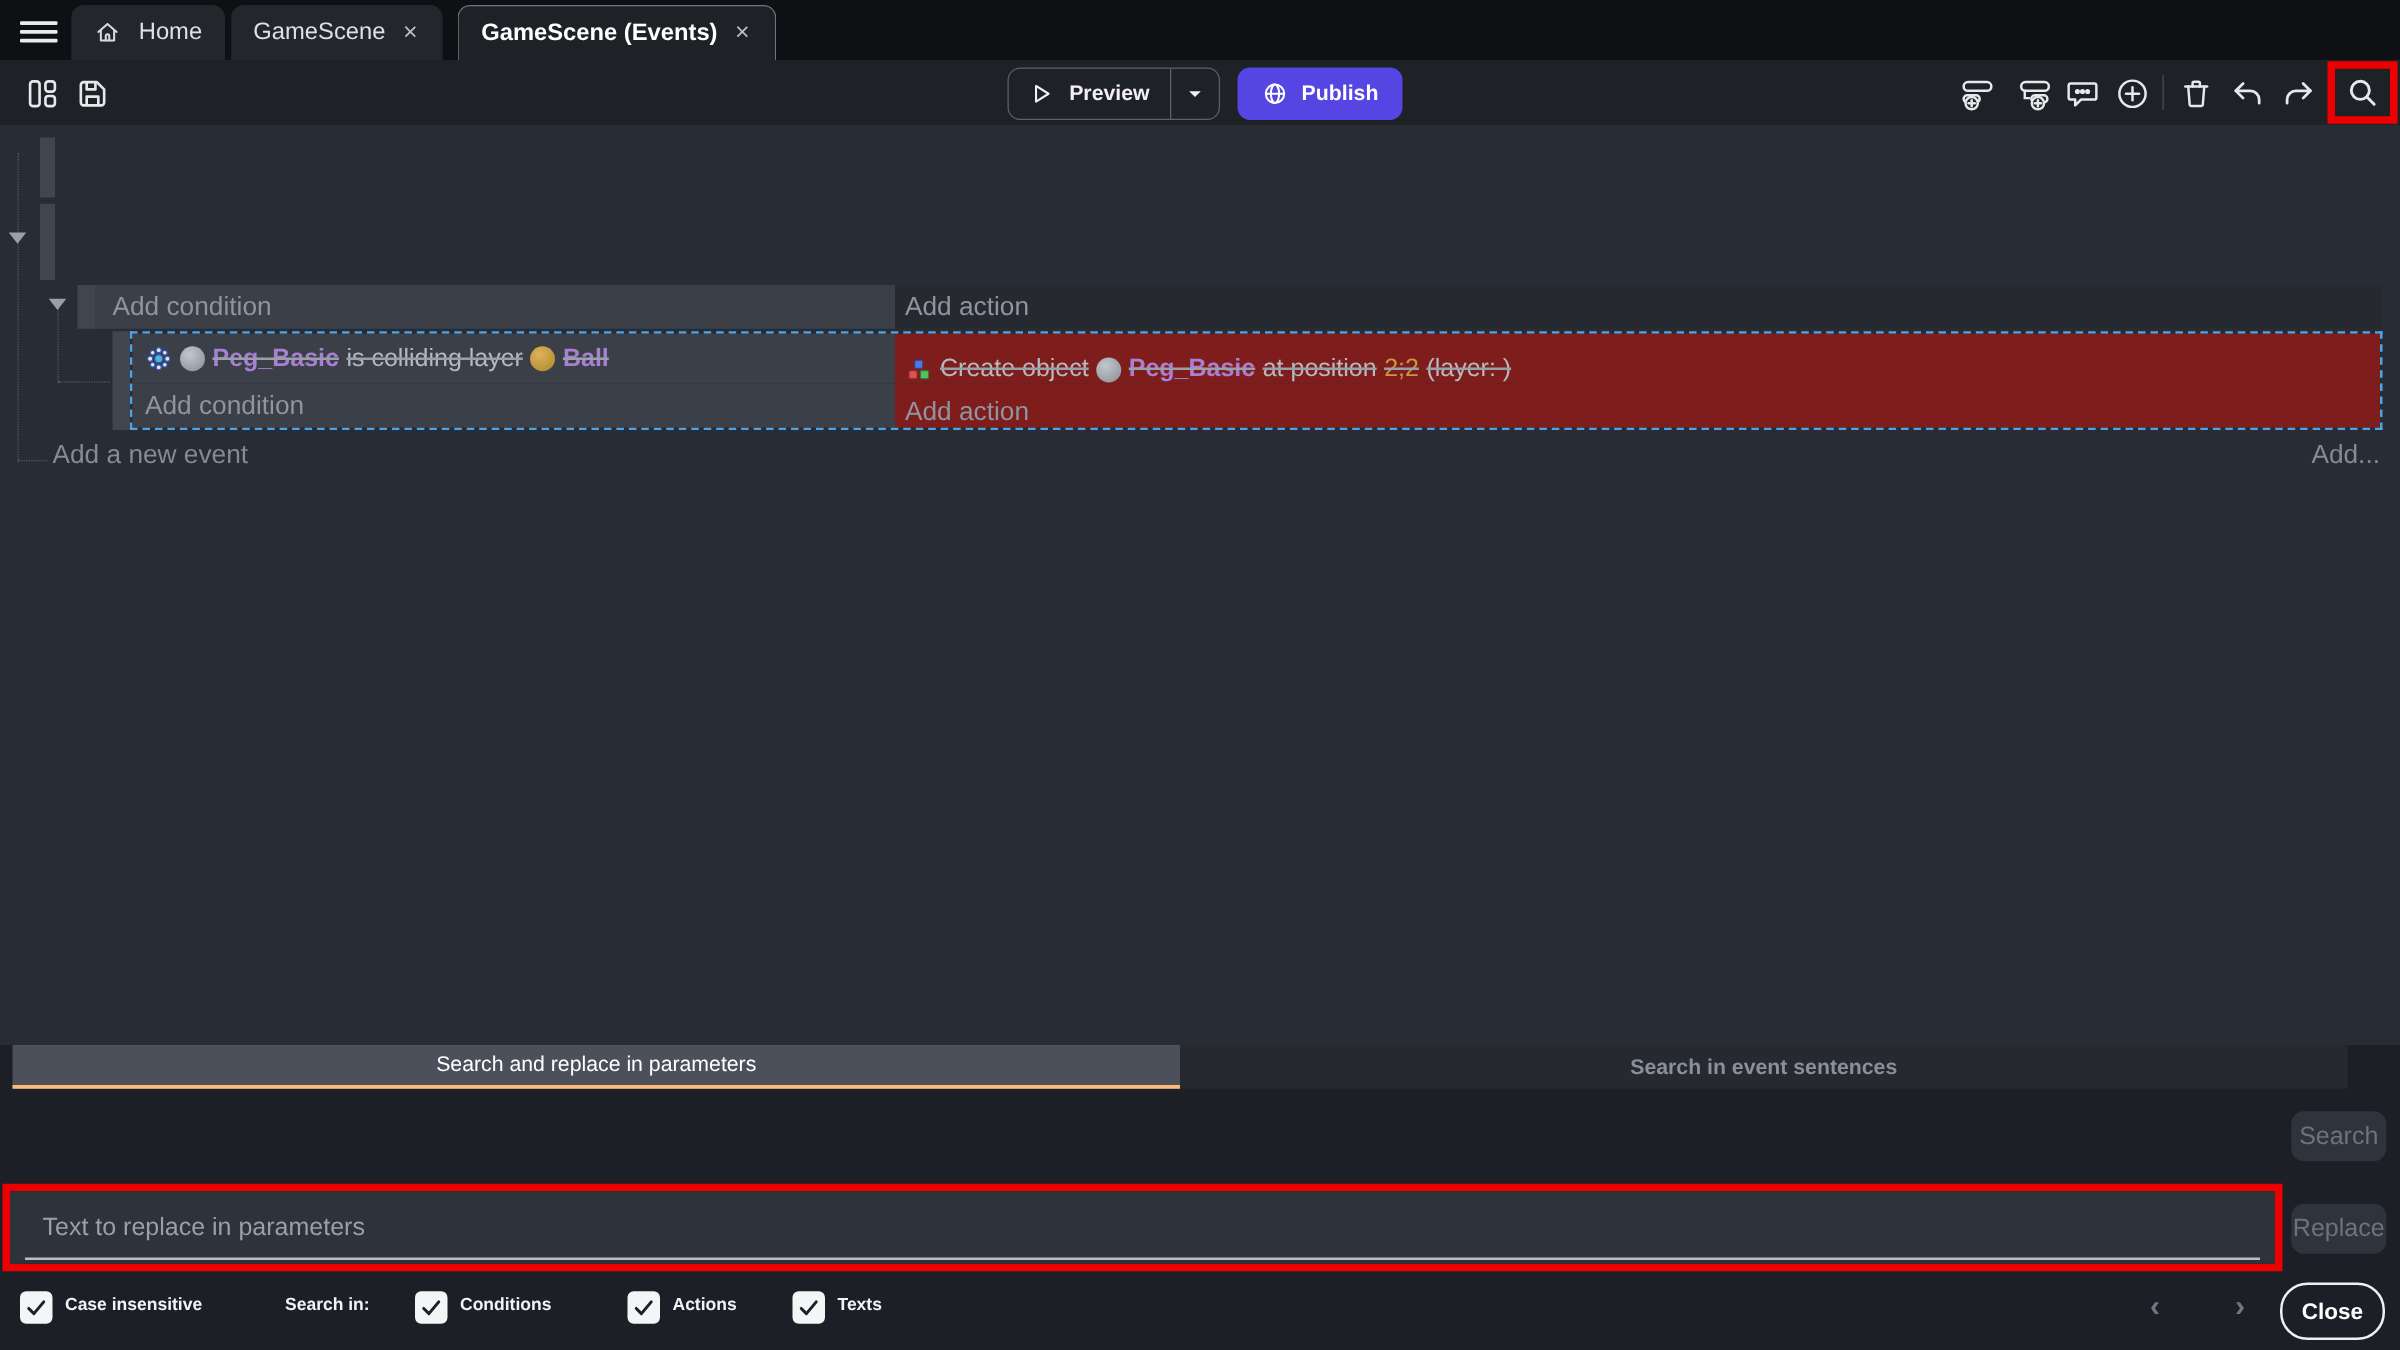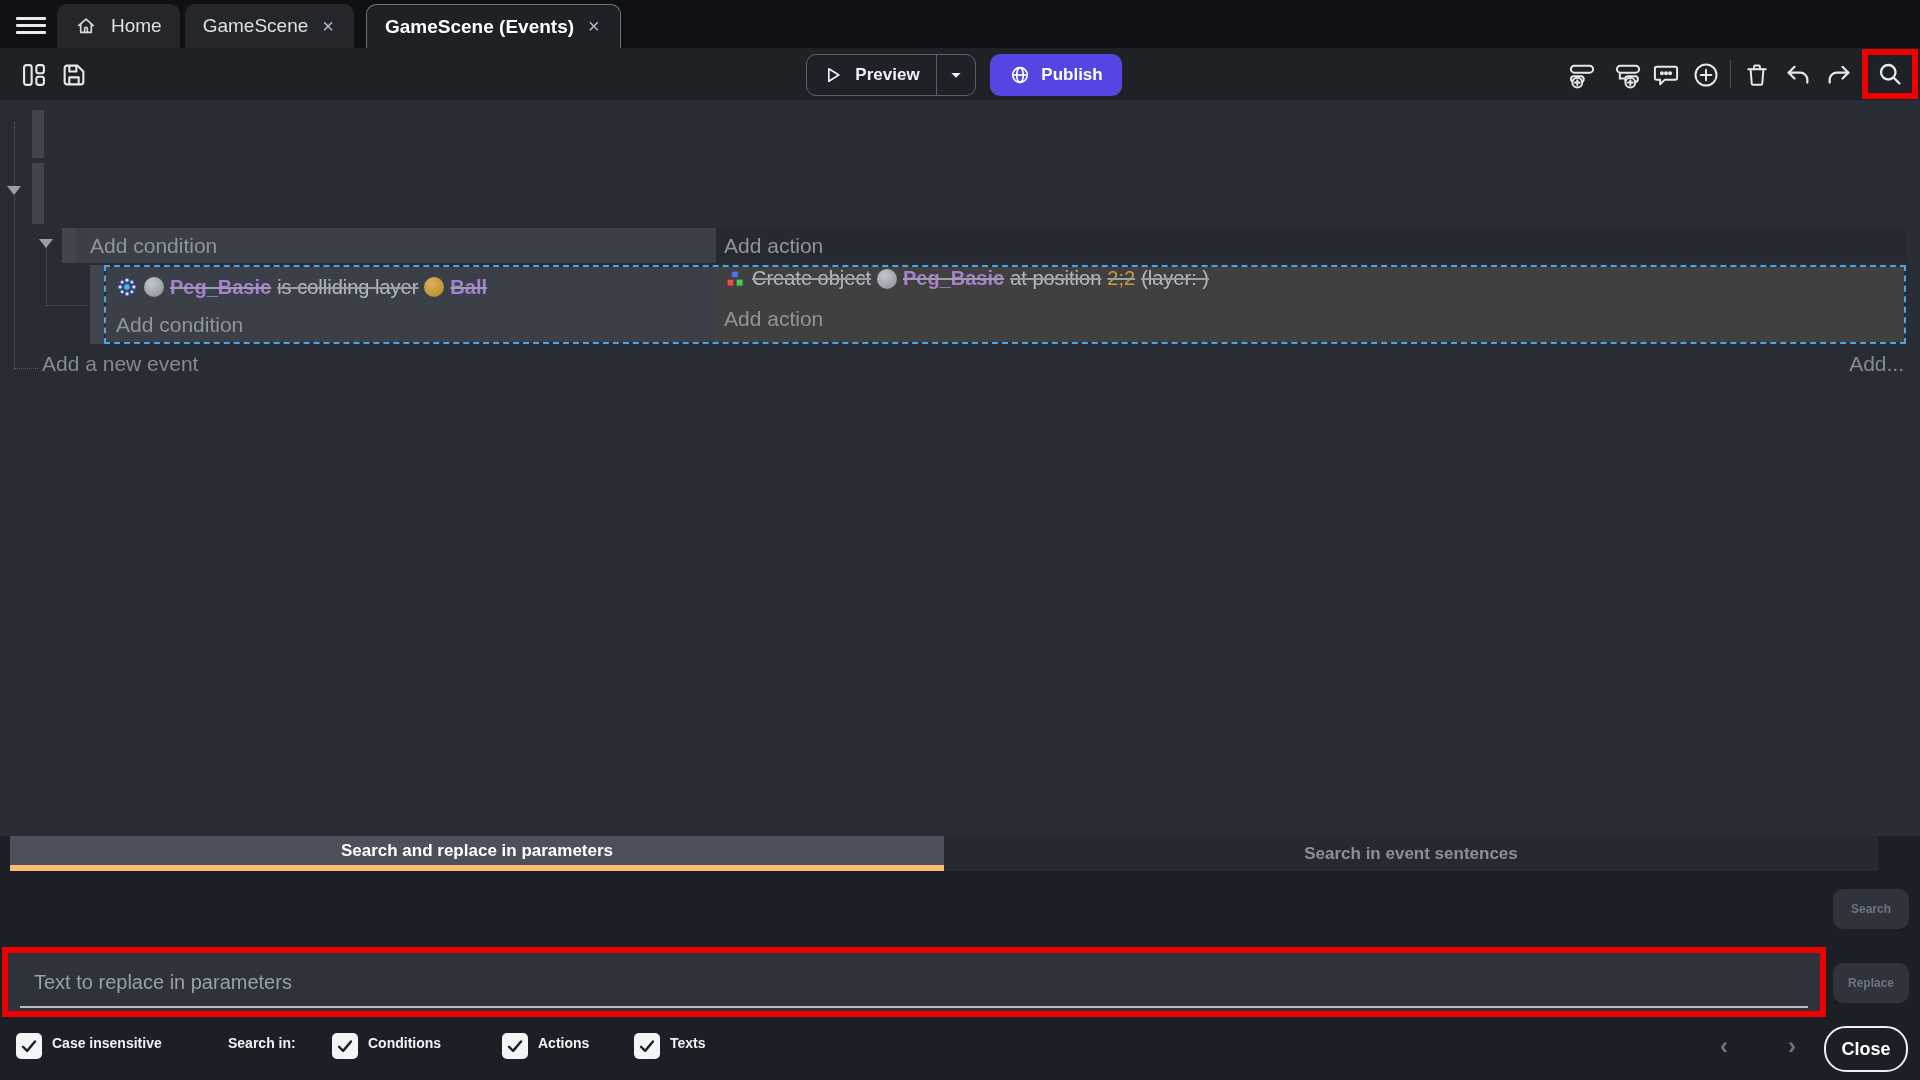--- a/index.html
+++ b/index.html
@@ -37,45 +37,45 @@
   .gutline-h { position:absolute; border-top:1px dotted #565b64; height:0; }
   .tri-down { position:absolute; width:0; height:0; border-left:7px solid transparent; border-right:7px solid transparent; border-top:9px solid #9aa0a8; cursor:pointer; }
   .handle { position:absolute; width:12px; background:#41454e; }
   .row-comment { position:absolute; left:44px; right:14px; top:10px; height:48px; display:flex; align-items:center; padding-left:20px; font-size:22px; color:#23272e; cursor:pointer; }
   .row-group { position:absolute; left:44px; right:14px; top:63px; height:61px; display:flex; align-items:center; padding-left:20px; font-size:30px; font-weight:bold; color:#fceffc; cursor:pointer; }
   .eventA { position:absolute; left:76px; right:14px; top:128px; height:35px; display:flex; }
   .eventA .cond { width:640px; background:#3b3f48; display:flex; align-items:center; padding-left:14px; }
   .eventA .act { flex:1; background:#262a30; display:flex; align-items:center; padding-left:8px; }
   .eventB { position:absolute; left:104px; right:14px; top:165px; height:79px; border:2px dashed #4da3e8; display:grid; grid-template-columns:610px 1fr; grid-template-rows:40px 1fr; }
   .eventB .c1 { background:#3b3f48; display:flex; align-items:center; padding-left:10px; }
-  .eventB .c2 { background:#404040; display:flex; align-items:flex-start; padding-left:8px; }
+  .eventB .c2 { background:#7f1d1d; display:flex; align-items:flex-end; padding-left:8px; }
   .addlink { color:#8f959e; font-size:21px; cursor:pointer; }
   .sentence { display:flex; align-items:center; gap:6px; font-size:20px; color:#b4bac2; text-decoration:line-through; text-decoration-color:#9aa0a8; cursor:pointer; }
   .objname { color:#a87fd2; font-weight:bold; }
   .num { color:#c79a3e; }
   .obj-circle { display:inline-block; width:20px; height:20px; border-radius:50%; background:radial-gradient(circle at 38% 32%, #c3c7cd, #878c95); }
   .obj-circle.gold { background:radial-gradient(circle at 38% 32%, #dcb35c, #b08527); }
   .sent-icon { width:22px; height:22px; flex:0 0 auto; }
   .row-addnew { position:absolute; left:42px; top:252px; font-size:21px; color:#858b94; cursor:pointer;text-align:right; }
   .row-addmore { position:absolute; right:16px; top:252px; font-size:21px; color:#858b94; cursor:pointer; }
 
   
   .panel { position:absolute; top:836px; left:0; width:100%; height:244px; background:#1c1f25; }
   .ptabs { position:absolute; top:0; left:10px; right:42px; height:35px; display:flex; }
   .ptab { flex:1; display:flex; align-items:center; justify-content:center; font-size:17px; cursor:pointer; }
-  .ptab.active { background:#4b505a; color:#ffffff; font-weight:bold; border-bottom:6px solid #fdba74; }
+  .ptab.active { background:#4b505a; color:#ffffff; font-weight:normal; border-bottom:3px solid #fdba74; }
   .ptab.inactive { background:#26292f; color:#8a909a; font-weight:600; }
   .redbox { position:absolute; left:2px; width:1824px; height:70px; border:6px solid #ee0000; }
   .redbox .field { position:absolute; inset:0; background:#2e323a; }
   .field input { position:absolute; inset:0; width:100%; height:100%; background:transparent; border:none; outline:none; color:#dfe3e8; font-size:20px; padding-left:26px; font-family:"Liberation Sans", sans-serif; }
   .field input::placeholder { color:#99a0a9; opacity:1; }
   .underline { position:absolute; left:12px; right:12px; bottom:3px; height:2px; background:#f2f4f7; }
   .underline.soft { background:#b9bec6; }
   .caretbar { position:absolute; left:23px; top:16px; width:2px; height:26px; background:#e6e9ee; }
-  .pbtn { position:absolute; left:1833px; width:76px; height:40px; background:#2f333c; border-radius:10px; color:#6d7380; font-weight:bold; font-size:12px; display:flex; align-items:center; justify-content:center; cursor:pointer; }
+  .pbtn { position:absolute; left:1833px; width:76px; height:40px; background:#2f333c; border-radius:10px; color:#6d7380; font-weight:normal; font-size:20px; display:flex; align-items:center; justify-content:center; cursor:pointer; }
   .opts { position:absolute; left:0; right:0; top:184px; height:60px; }
   .cb { position:absolute; top:13px; width:26px; height:26px; background:#f4f5f7; border-radius:5px; display:flex; align-items:center; justify-content:center; cursor:pointer; }
   .cb svg { width:18px; height:18px; }
   .optlabel { position:absolute; top:15px; color:#f2f3f5; font-weight:600; font-size:14px; }
   .chev { position:absolute; top:10px; width:28px; height:32px; color:#707684; font-size:24px; font-weight:bold; display:flex; align-items:center; justify-content:center; cursor:pointer; }
   .btn-close { position:absolute; left:1824px; top:6px; width:84px; height:46px; border:2px solid #eef0f3; border-radius:22px; color:#ffffff; font-weight:bold; font-size:18px; display:flex; align-items:center; justify-content:center; cursor:pointer; }
   svg { display:block; }
 </style>
 </head>
 <body>

